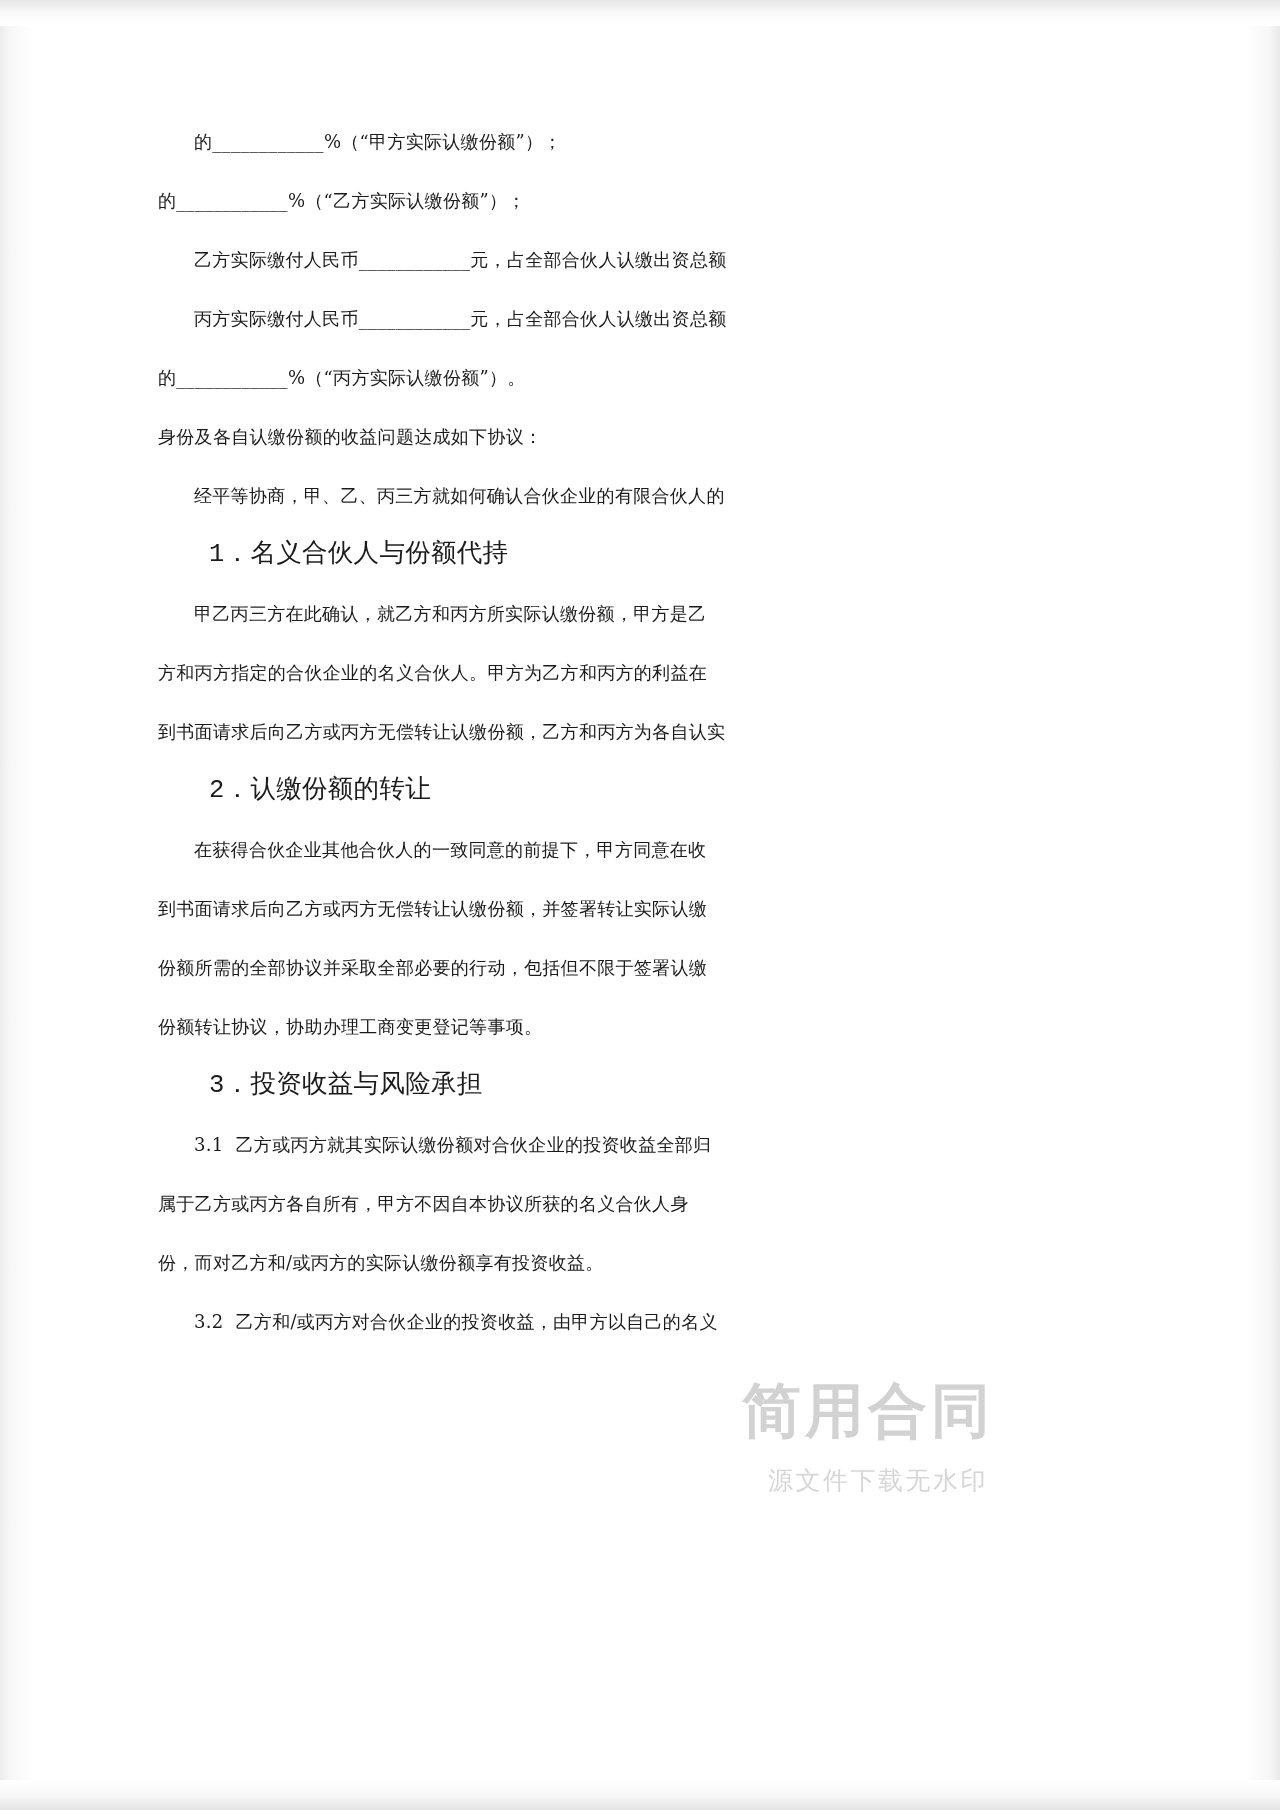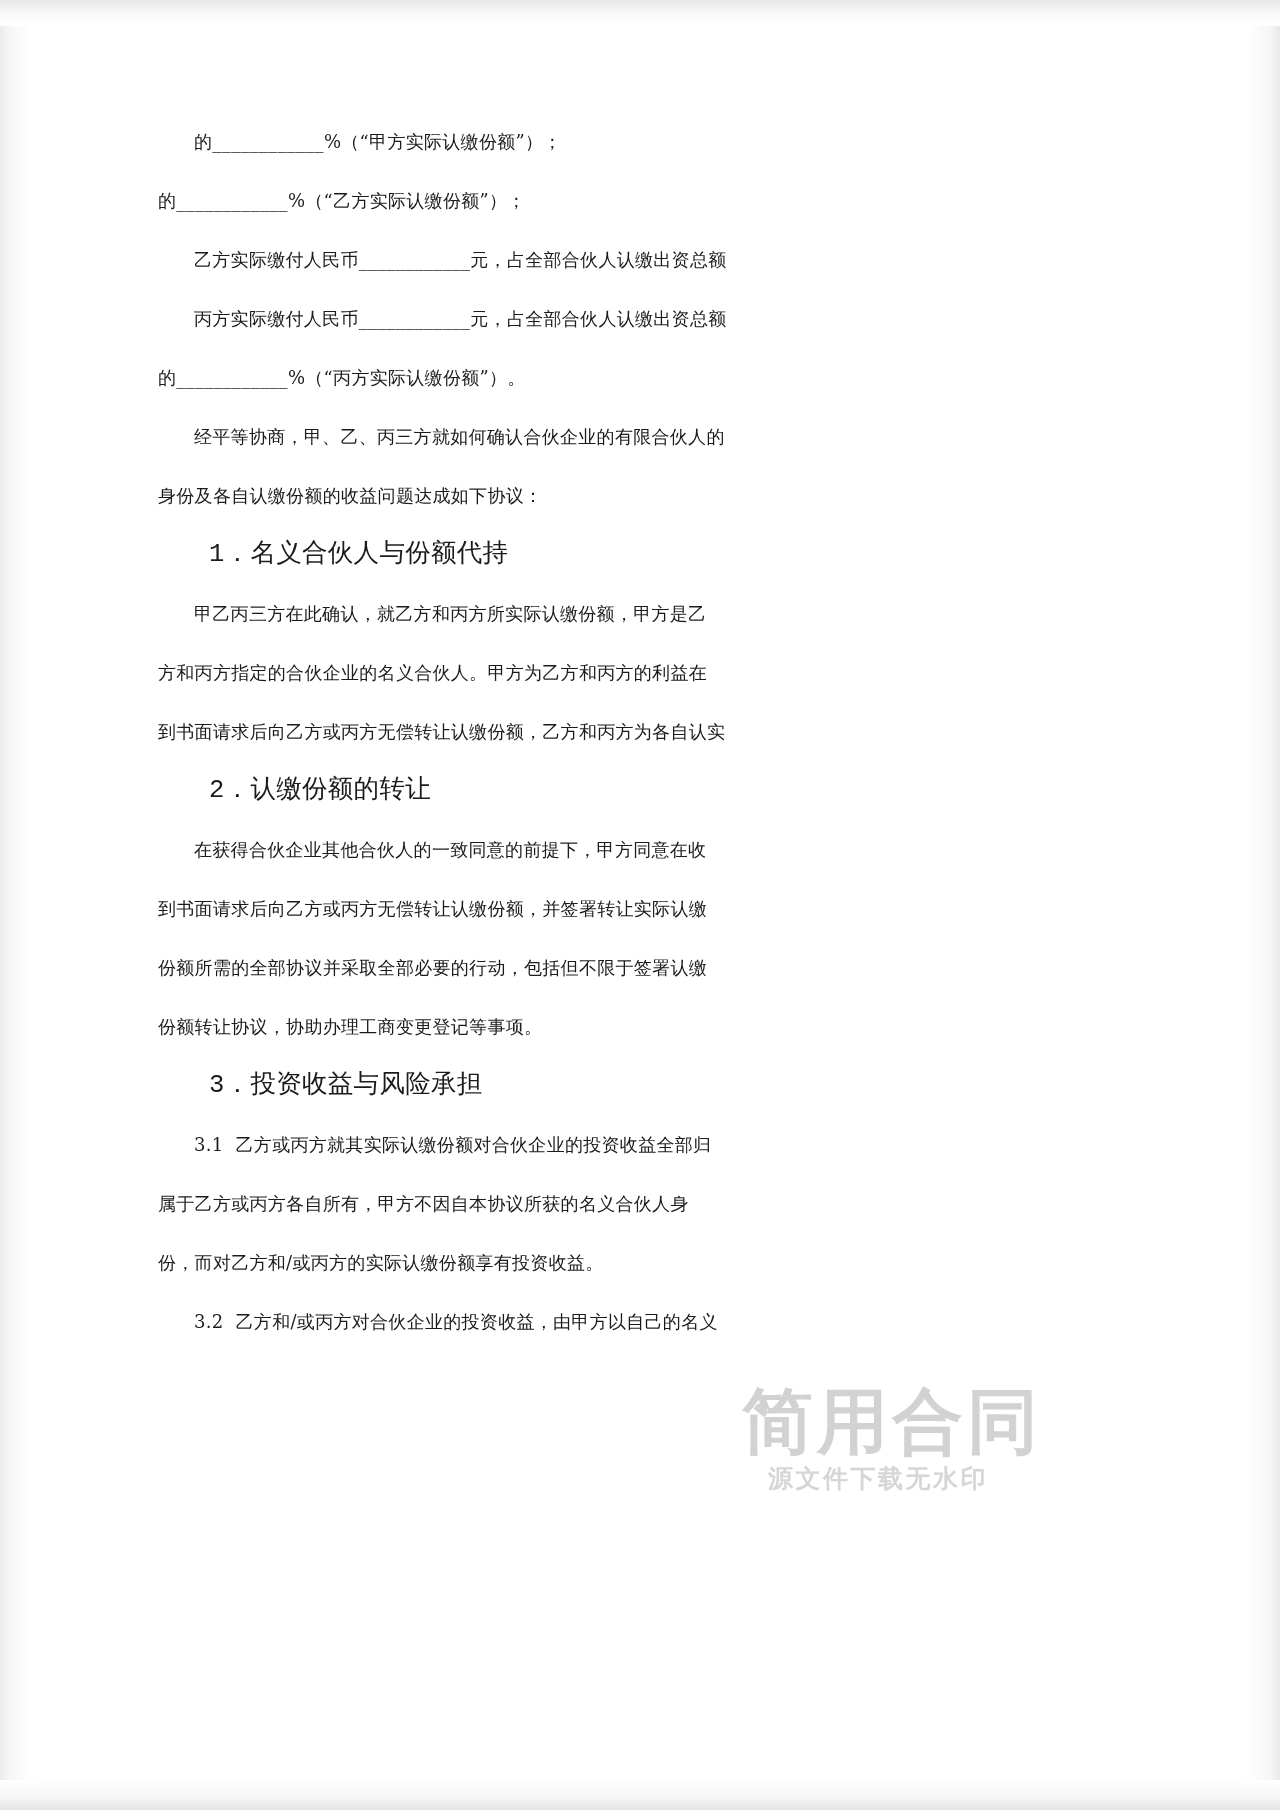--- a/index.html
+++ b/index.html
@@ -81,53 +81,53 @@
   #watermark {
     position: absolute;
     left: 742px;
     top: 1382px;
     width: 460px;
     text-align: left;
     pointer-events: none;
     user-select: none;
   }
   #watermark .wm-main {
-    font-family: Liberation Serif, serif;
-    font-size: 71px;
+    font-family: Liberation Mono, monospace;
+    font-size: 59px;
     font-weight: 700;
     letter-spacing: 4px;
     color: #d2d2d2;
     line-height: 1.15;
     white-space: nowrap;
   }
   #watermark .wm-sub {
     font-family: "DejaVu Sans", "Liberation Sans", sans-serif;
     font-size: 25px;
     letter-spacing: 2.5px;
     color: #d6d6d6;
+    margin-top: 16px;
     margin-left: 26px;
     line-height: 1.2;
     white-space: nowrap;
-    font-weight: bold;
   }
 </style>
 </head>
 <body>
 
 <div id="page-sheet">
 
   <div id="doc-body">
 
     <p class="para indent">的____________%（“甲方实际认缴份额”）；</p>
     <p class="para cont">的____________%（“乙方实际认缴份额”）；</p>
     <p class="para indent">乙方实际缴付人民币____________元，占全部合伙人认缴出资总额</p>
     <p class="para indent">丙方实际缴付人民币____________元，占全部合伙人认缴出资总额</p>
     <p class="para cont">的____________%（“丙方实际认缴份额”）。</p>
+    <p class="para cont">身份及各自认缴份额的收益问题达成如下协议：</p>
     <p class="para indent">经平等协商，甲、乙、丙三方就如何确认合伙企业的有限合伙人的</p>
-    <p class="para cont">身份及各自认缴份额的收益问题达成如下协议：</p>
 
     <p class="heading">1．名义合伙人与份额代持</p>
 
     <p class="para indent">甲乙丙三方在此确认，就乙方和丙方所实际认缴份额，甲方是乙</p>
     <p class="para cont">方和丙方指定的合伙企业的名义合伙人。甲方为乙方和丙方的利益在</p>
     <p class="para cont">到书面请求后向乙方或丙方无偿转让认缴份额，乙方和丙方为各自认实</p>
 
     <p class="heading">2．认缴份额的转让</p>
 
     <p class="para indent">在获得合伙企业其他合伙人的一致同意的前提下，甲方同意在收</p>

